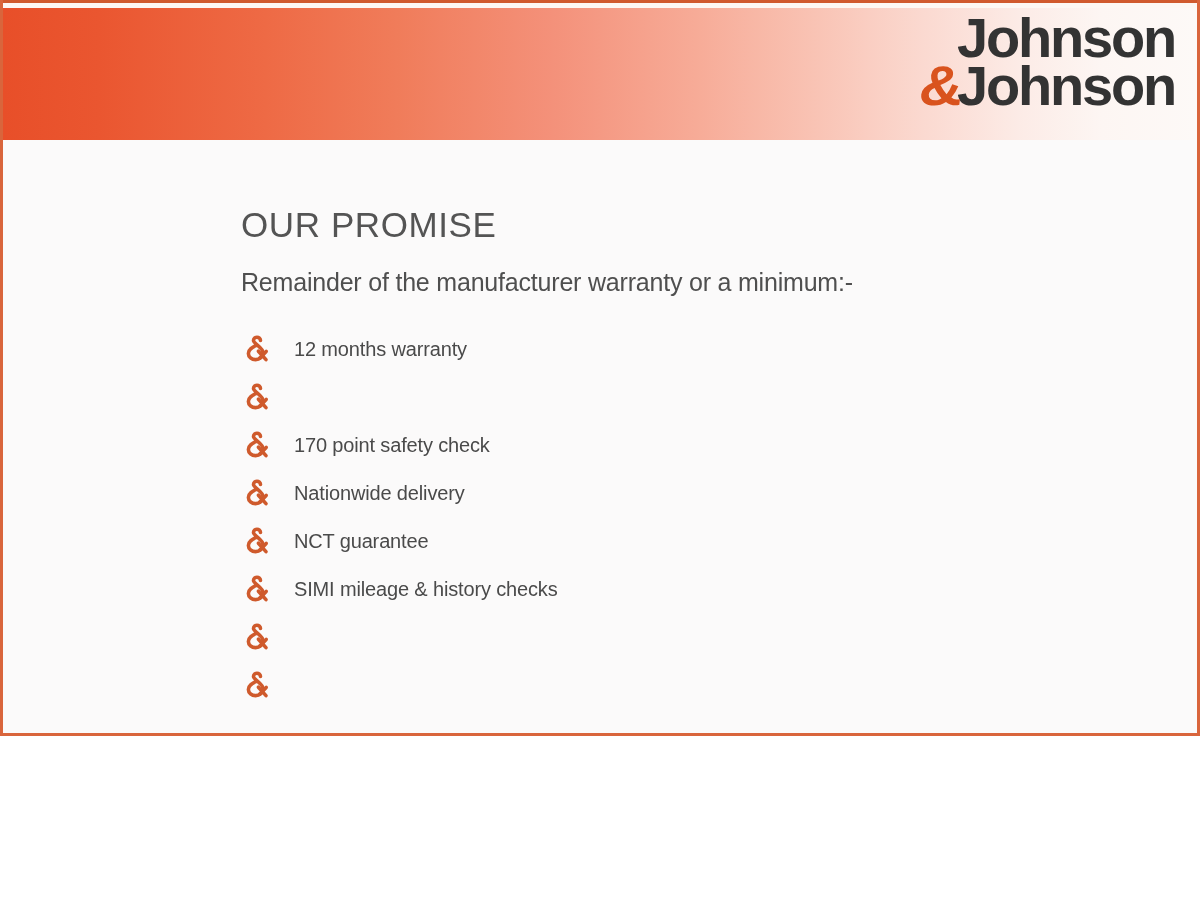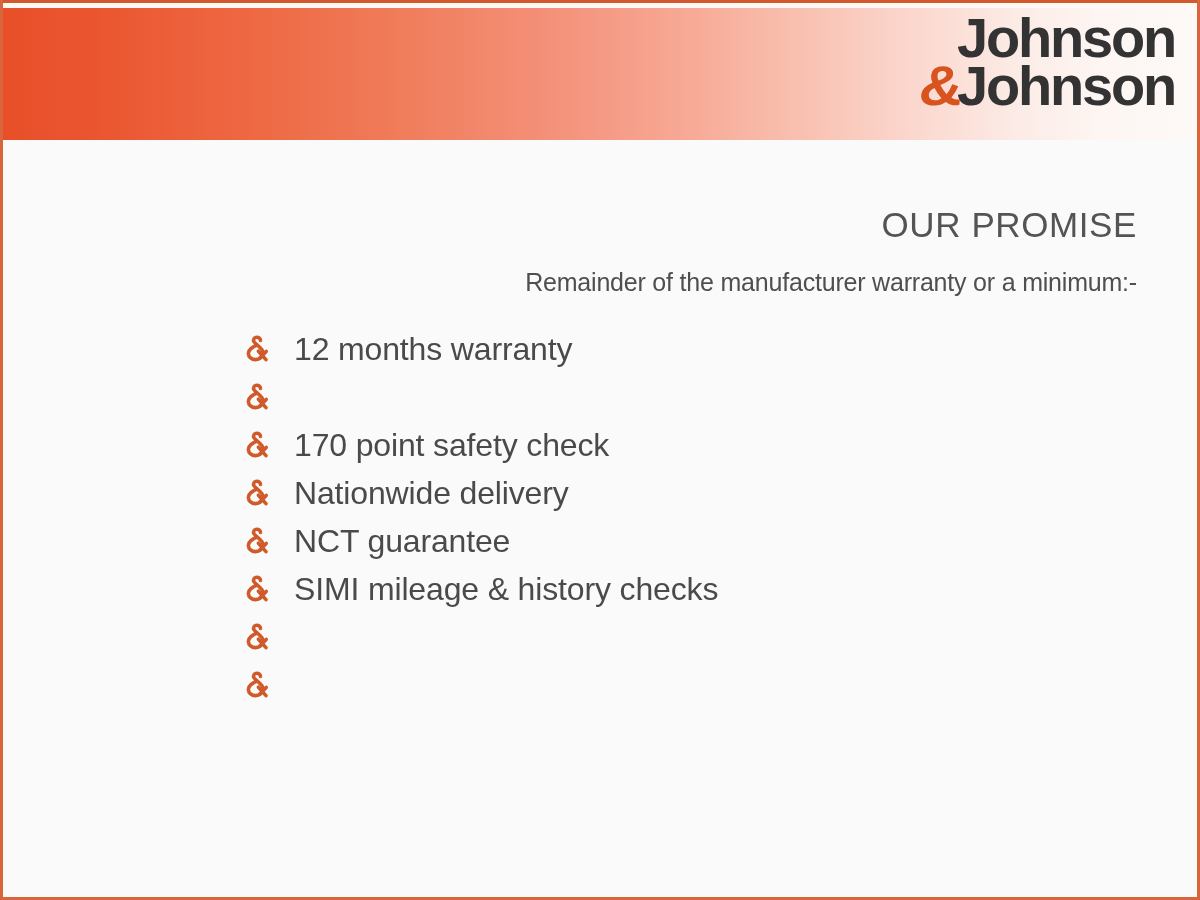--- a/index.html
+++ b/index.html
@@ -11,21 +11,21 @@
     height: 900px;
     background: #ffffff;
     font-family: "Liberation Sans", sans-serif;
     overflow: hidden;
   }
 
   
   .page {
     position: relative;
     width: 1200px;
-    height: 900px;
+    height: 736px;
     box-sizing: border-box;
     background: #fbfafa;
     border-left: 3px solid #d9653c;
     border-right: 3px solid #d9653c;
     border-bottom: 3px solid #d9653c;
     border-top: 0;
     overflow: hidden;
   }
 
   
@@ -87,21 +87,20 @@
     transform: skewX(-6deg) scaleX(1.08);
     margin-right: -2px;
   }
 
   
   .content {
     position: absolute;
     top: 205px;
     left: 238px;
     right: 60px;
-    text-align: right;
   }
 
   .heading {
     font-size: 35px;
     color: #545454;
     letter-spacing: 0.6px;
     font-weight: normal;
     margin: 0 0 0 0;
     line-height: 1.15;
     white-space: nowrap;
@@ -134,21 +133,21 @@
     height: 30px;
     margin-right: 23px;
     display: flex;
     align-items: center;
     justify-content: center;
   }
   .bullet-amp svg {
     display: block;
   }
   .promise-text {
-    font-size: 32px;
+    font-size: 20px;
     color: #4a4a4a;
     letter-spacing: -0.15px;
     white-space: nowrap;
     line-height: 1;
   }
 </style>
 </head>
 <body>
 
 <div class="page">

